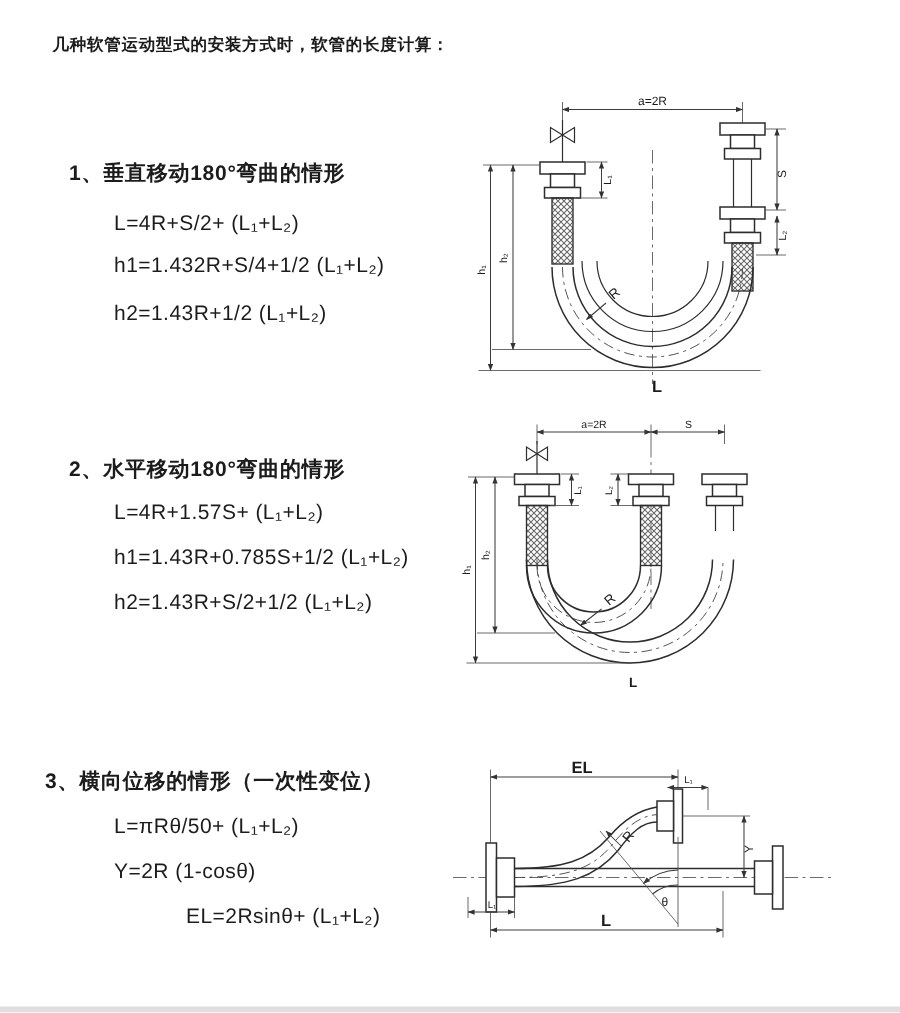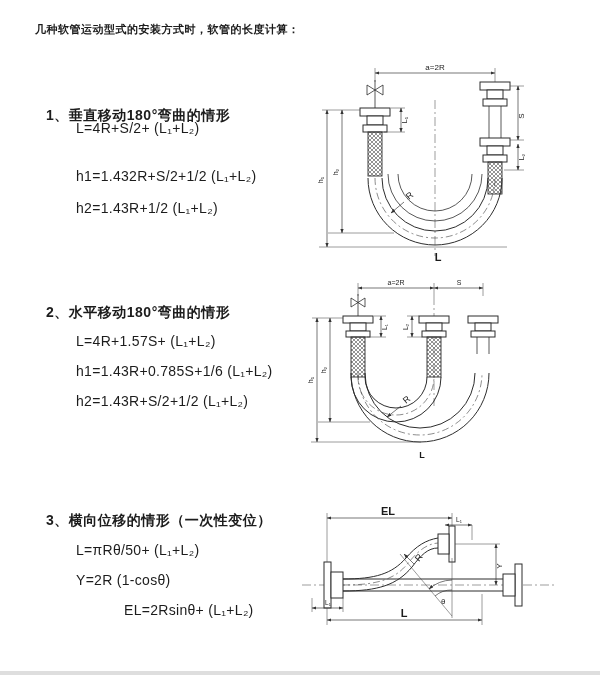--- a/index.html
+++ b/index.html
@@ -21,30 +21,30 @@
   .cl{stroke:#5a5a5a;stroke-width:0.6;stroke-dasharray:9 3 2 3;fill:none;}
   .dashc{stroke:#3f3f3f;stroke-width:0.6;stroke-dasharray:7 3 2 3;fill:none;}
   .scan-edge{position:absolute;left:0;right:0;bottom:0;height:4px;background:#dedede;}
 </style>
 </head>
 <body>
 
 <div class="abs title" style="left:35px;top:22px;">几种软管运动型式的安装方式时，软管的长度计算：</div>
 
 <div class="abs heading" style="left:46px;top:107px;">1、垂直移动180°弯曲的情形</div>
-<div class="abs formula" style="left:76px;top:120px;">L=4R+S/2+ (L₁+L₂)</div>
-<div class="abs formula" style="left:76px;top:168px;">h1=1.432R+S/2+1/2 (L₁+L₂)</div>
+<div class="abs formula" style="left:76px;top:140px;">L=4R+S/2+ (L₁+L₂)</div>
+<div class="abs formula" style="left:76px;top:168px;">h1=1.432R+S/4+1/2 (L₁+L₂)</div>
 <div class="abs formula" style="left:76px;top:200px;">h2=1.43R+1/2 (L₁+L₂)</div>
 
 <div class="abs heading" style="left:46px;top:304px;">2、水平移动180°弯曲的情形</div>
 <div class="abs formula" style="left:76px;top:333px;">L=4R+1.57S+ (L₁+L₂)</div>
-<div class="abs formula" style="left:76px;top:363px;">h1=1.43R+0.785S+1/6 (L₁+L₂)</div>
+<div class="abs formula" style="left:76px;top:363px;">h1=1.43R+0.785S+1/2 (L₁+L₂)</div>
 <div class="abs formula" style="left:76px;top:393px;">h2=1.43R+S/2+1/2 (L₁+L₂)</div>
 
-<div class="abs heading" style="left:46px;top:512px;">3、横向位移的情形（一次性变位）</div>
+<div class="abs heading" style="left:30px;top:512px;">3、横向位移的情形（一次性变位）</div>
 <div class="abs formula" style="left:76px;top:542px;">L=πRθ/50+ (L₁+L₂)</div>
 <div class="abs formula" style="left:76px;top:572px;">Y=2R (1-cosθ)</div>
 <div class="abs formula" style="left:76px;top:602px;margin-left:48px;">EL=2Rsinθ+ (L₁+L₂)</div>
 
 <svg class="abs" style="left:312px;top:62px;" width="278" height="202" viewBox="0 0 278 202">
   <defs>
     <marker id="ar1" viewBox="0 0 8 6" refX="7.5" refY="3" markerWidth="7" markerHeight="5" orient="auto-start-reverse">
       <path d="M0,0 L8,3 L0,6 z" fill="#333"></path>
     </marker>
     <pattern id="ht1" patternUnits="userSpaceOnUse" width="4" height="4">

